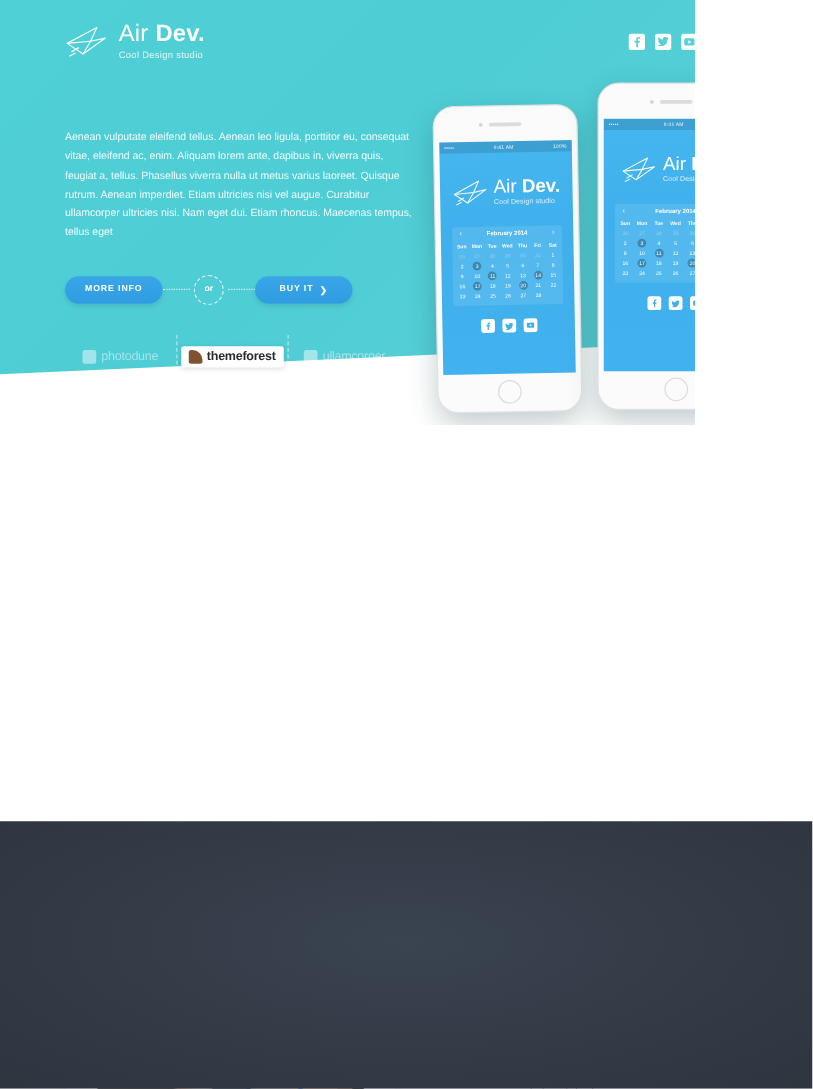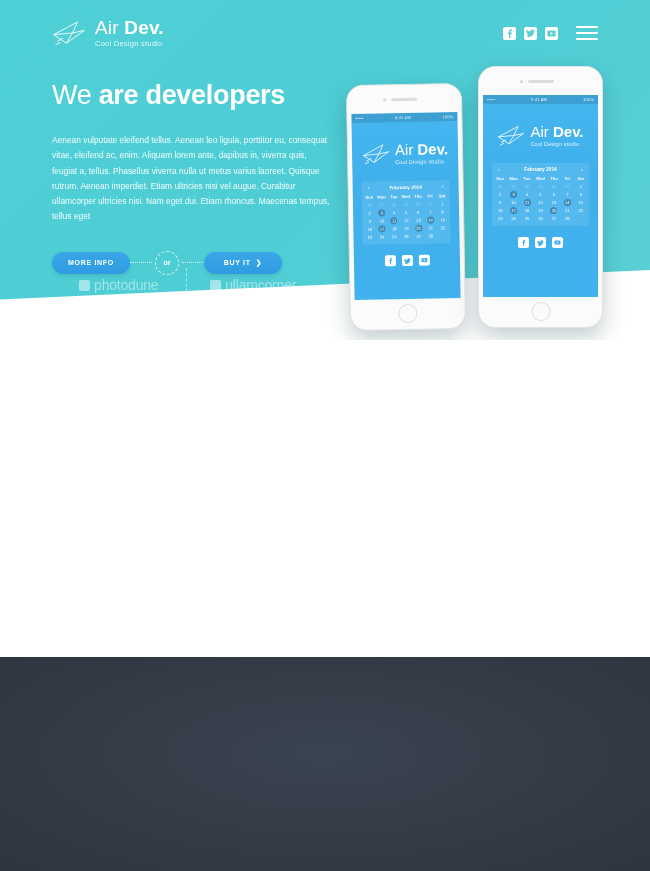--- a/index.html
+++ b/index.html
@@ -7,21 +7,21 @@
   body {
     font-family:"Liberation Sans", sans-serif;
     background:#ffffff;
     overflow:hidden;
     position:relative;
   }
 
   
   .hero {
     position:relative;
-    width:650px; height:340px;
+    width:556px; height:340px;
     background:linear-gradient(135deg,#4fcfd6 0%,#4ecdd5 45%,#5bd0d6 100%);
     overflow:hidden;
   }
   .hero-cut {
     position:absolute; left:0; bottom:0; width:650px; height:70px;
     background:#ffffff;
     clip-path:polygon(0 100%, 0 42%, 100% 0, 100% 100%);
   }
 
   
@@ -83,21 +83,21 @@
 
   .logos {
     position:absolute; left:52px; top:268px; width:268px; height:34px;
     display:flex; align-items:center; z-index:5;
   }
   .logo-cell {
     flex:1; display:flex; align-items:center; justify-content:center; gap:4px;
     height:34px; position:relative;
   }
   .logo-cell + .logo-cell { border-left:1px dashed rgba(255,255,255,.55); }
-  .logo-name { font-size:14px; letter-spacing:-.2px; font-weight:400; }
+  .logo-name { font-size:10px; letter-spacing:-.2px; font-weight:400; }
   .logo-chip { width:11px; height:11px; border-radius:2px; }
   .dim .logo-name { color:rgba(255,255,255,.48); }
   .dim .logo-chip { background:rgba(255,255,255,.48); }
   .on {
     background:#ffffff; border-radius:2px; padding:3px 6px;
     box-shadow:0 1px 4px rgba(0,0,0,.13);
   }
   .on .logo-name { color:#2b2b2b; font-weight:700; }
   .on .logo-chip { background:#7e5330; border-radius:2px 8px 2px 2px; }
   .logos-underline {
@@ -267,41 +267,46 @@
       </span>
       <span class="burger">
         <span></span>
           <span></span>
           <span></span>
       </span>
     </div>
   </div>
 
   <div class="hero-left">
-    <h1 class="hero-title"><span>We </span><b>are developers</b></h1>
     <p class="hero-copy">Aenean vulputate eleifend tellus. Aenean leo ligula, porttitor eu, consequat vitae, eleifend ac, enim. Aliquam lorem ante, dapibus in, viverra quis, feugiat a, tellus. Phasellus viverra nulla ut metus varius laoreet. Quisque rutrum. Aenean imperdiet. Etiam ultricies nisi vel augue. Curabitur ullamcorper ultricies nisi. Nam eget dui. Etiam rhoncus. Maecenas tempus, tellus eget</p>
 
     <div class="hero-btns">
       <button class="btn btn-more">MORE INFO</button>
       <span class="or-wrap">
         <span class="dots"></span>
         <span class="or-circle">or</span>
         <span class="dots"></span>
       </span>
       <button class="btn btn-buy">
         <span>BUY IT</span>
         <span>❯</span>
       </button>
     </div>
   </div>
 
   <div class="logos">
     <div class="logo-cell dim">
       <span class="logo-chip"></span>
       <span class="logo-name">photodune</span>
+    </div>
+    <div class="logo-cell">
+      <span class="on" style="display:flex;align-items:center;gap:3px;">
+        <span class="logo-chip"></span>
+        <span class="logo-name">themeforest</span>
+      </span>
     </div>
     <div class="logo-cell dim">
       <span class="logo-chip"></span>
       <span class="logo-name">ullamcorper</span>
     </div>
   </div>
   <div class="logos-underline"></div>
 
   <div class="phones">
 

